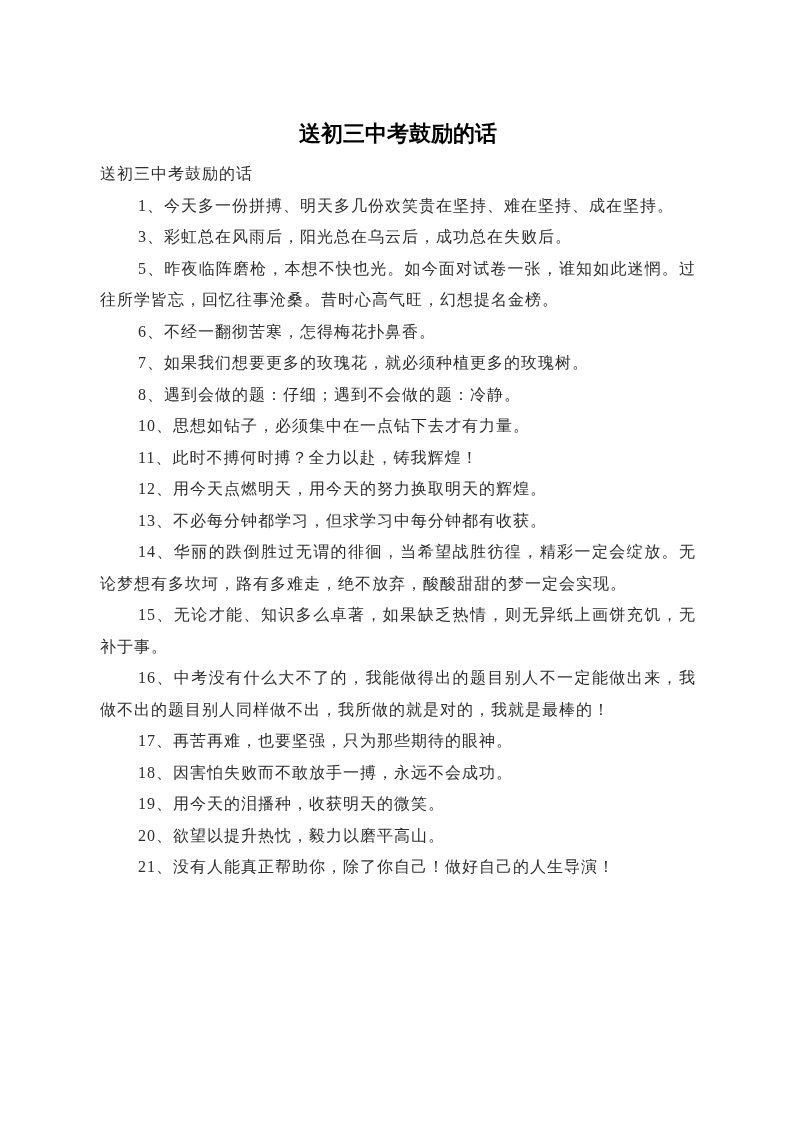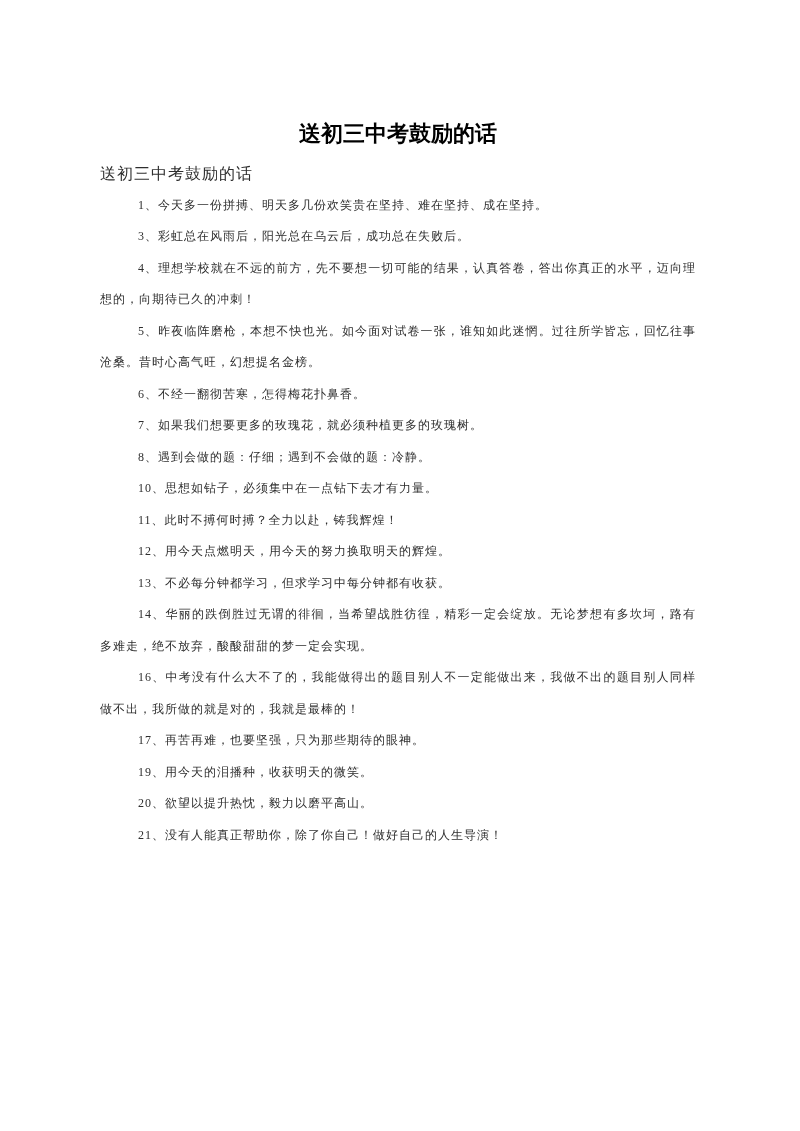--- a/index.html
+++ b/index.html
@@ -29,46 +29,47 @@
     color: #000000;
   }
   .intro {
     margin: 0;
     font-size: 16px;
     line-height: 31.5px;
     letter-spacing: 1px;
   }
   .item {
     margin: 0;
-    font-size: 12px;
+    font-size: 16px;
     line-height: 31.5px;
     letter-spacing: 1px;
     text-indent: 38px;
     text-align: justify;
     text-justify: inter-character;
   }
 </style>
 </head>
 <body>
 
 <div class="page">
   <h1 class="doc-title">送初三中考鼓励的话</h1>
   <p class="intro">送初三中考鼓励的话</p>
   <div id="list">
       <p class="item">1、今天多一份拼搏、明天多几份欢笑贵在坚持、难在坚持、成在坚持。</p>
       <p class="item">3、彩虹总在风雨后，阳光总在乌云后，成功总在失败后。</p>
-      <p class="item">4、理想学校就在不远的前方，先不要想一切可能的结果，认真答卷，答出你真正的水平，迈向理想的，向期待已久的冲刺！</p>
       <p class="item">5、昨夜临阵磨枪，本想不快也光。如今面对试卷一张，谁知如此迷惘。过往所学皆忘，回忆往事沧桑。昔时心高气旺，幻想提名金榜。</p>
       <p class="item">6、不经一翻彻苦寒，怎得梅花扑鼻香。</p>
       <p class="item">7、如果我们想要更多的玫瑰花，就必须种植更多的玫瑰树。</p>
       <p class="item">8、遇到会做的题：仔细；遇到不会做的题：冷静。</p>
       <p class="item">10、思想如钻子，必须集中在一点钻下去才有力量。</p>
       <p class="item">11、此时不搏何时搏？全力以赴，铸我辉煌！</p>
       <p class="item">12、用今天点燃明天，用今天的努力换取明天的辉煌。</p>
       <p class="item">13、不必每分钟都学习，但求学习中每分钟都有收获。</p>
       <p class="item">14、华丽的跌倒胜过无谓的徘徊，当希望战胜彷徨，精彩一定会绽放。无论梦想有多坎坷，路有多难走，绝不放弃，酸酸甜甜的梦一定会实现。</p>
+      <p class="item">15、无论才能、知识多么卓著，如果缺乏热情，则无异纸上画饼充饥，无补于事。</p>
       <p class="item">16、中考没有什么大不了的，我能做得出的题目别人不一定能做出来，我做不出的题目别人同样做不出，我所做的就是对的，我就是最棒的！</p>
       <p class="item">17、再苦再难，也要坚强，只为那些期待的眼神。</p>
+      <p class="item">18、因害怕失败而不敢放手一搏，永远不会成功。</p>
       <p class="item">19、用今天的泪播种，收获明天的微笑。</p>
       <p class="item">20、欲望以提升热忱，毅力以磨平高山。</p>
       <p class="item">21、没有人能真正帮助你，除了你自己！做好自己的人生导演！</p>
     </div>
 </div>
 
 </body></html>

